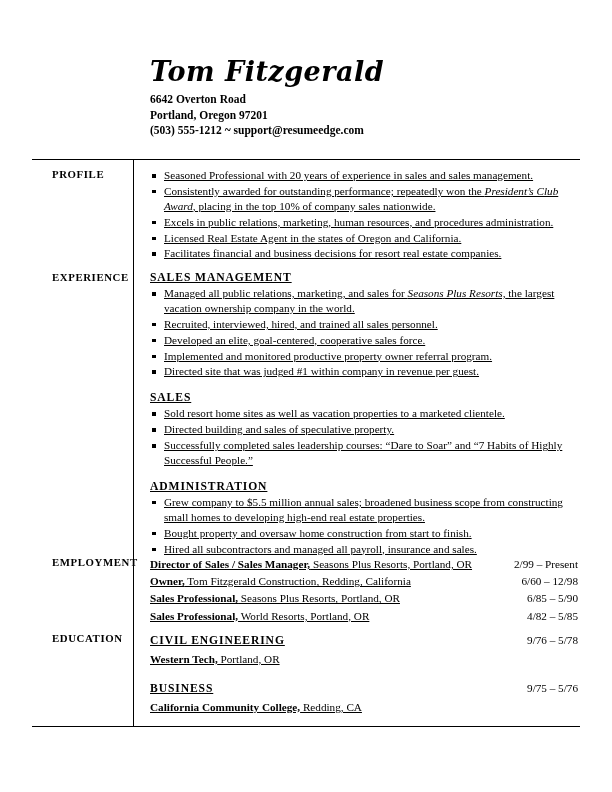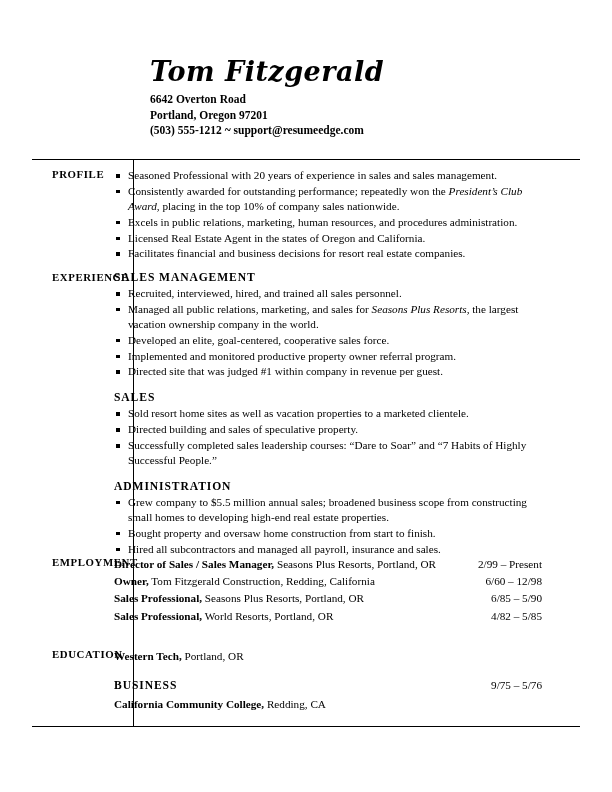--- a/index.html
+++ b/index.html
@@ -77,22 +77,23 @@
     left: 20px;
     top: 0;
     width: 100px;
     text-align: left;
     font-family: "Liberation Serif", serif;
     font-weight: bold;
     font-size: 10.8px;
     letter-spacing: 0.6px;
   }
   .section-body {
-    margin-left: 82px;
+    margin-left: 118px;
     width: 428px;
+    text-decoration: underline;
   }
 
   .subhead {
     font-family: "Liberation Serif", serif;
     font-weight: bold;
     font-size: 11.6px;
     letter-spacing: 0.9px;
     margin: 0 0 2px 0;
   }
   .subhead.spaced { margin-top: 12px; }
@@ -168,22 +169,22 @@
           <li>Facilitates financial and business decisions for resort real estate companies.</li>
         </ul>
     </div>
   </div>
 
   <div class="section" style="top:271px;">
     <div class="section-label">EXPERIENCE</div>
     <div class="section-body" id="experience-body">
         <div class="subhead">SALES MANAGEMENT</div>
         <ul class="bullets">
+          <li>Managed all public relations, marketing, and sales for <em>Seasons Plus Resorts,</em> the largest vacation ownership company in the world.</li>
           <li>Recruited, interviewed, hired, and trained all sales personnel.</li>
-          <li>Managed all public relations, marketing, and sales for <em>Seasons Plus Resorts,</em> the largest vacation ownership company in the world.</li>
           <li>Developed an elite, goal-centered, cooperative sales force.</li>
           <li>Implemented and monitored productive property owner referral program.</li>
           <li>Directed site that was judged #1 within company in revenue per guest.</li>
         </ul>
         <div class="subhead spaced">SALES</div>
         <ul class="bullets">
           <li>Sold resort home sites as well as vacation properties to a marketed clientele.</li>
           <li>Directed building and sales of speculative property.</li>
           <li>Successfully completed sales leadership courses: “Dare to Soar” and “7 Habits of Highly Successful People.”</li>
         </ul>
@@ -199,24 +200,25 @@
   <div class="section" style="top:556px;">
     <div class="section-label">EMPLOYMENT</div>
     <div class="section-body" id="employment-body">
         <div class="row"><span class="txt"><span class="b">Director of Sales / Sales Manager,</span> Seasons Plus Resorts, Portland, OR</span><span class="date">2/99 – Present</span></div>
         <div class="row"><span class="txt"><span class="b">Owner,</span> Tom Fitzgerald Construction, Redding, California</span><span class="date">6/60 – 12/98</span></div>
         <div class="row"><span class="txt"><span class="b">Sales Professional,</span> Seasons Plus Resorts, Portland, OR</span><span class="date">6/85 – 5/90</span></div>
         <div class="row"><span class="txt"><span class="b">Sales Professional,</span> World Resorts, Portland, OR</span><span class="date">4/82 – 5/85</span></div>
       </div>
   </div>
 
-  <div class="section" style="top:648px;">
+  <div class="section" style="top:632px;">
     <div class="section-label">EDUCATION</div>
     <div class="section-body" id="education-body">
         <div class="edu-block">
+          <div class="row"><span class="subhead" style="display: inline;">CIVIL ENGINEERING</span><span class="date">9/76 – 5/78</span></div>
           <div class="edu-line"><span class="b">Western Tech,</span> Portland, OR</div>
         </div>
         <div class="edu-block second">
           <div class="row"><span class="subhead" style="display: inline;">BUSINESS</span><span class="date">9/75 – 5/76</span></div>
           <div class="edu-line"><span class="b">California Community College,</span> Redding, CA</div>
         </div>
       </div>
   </div>
 
 </div>

